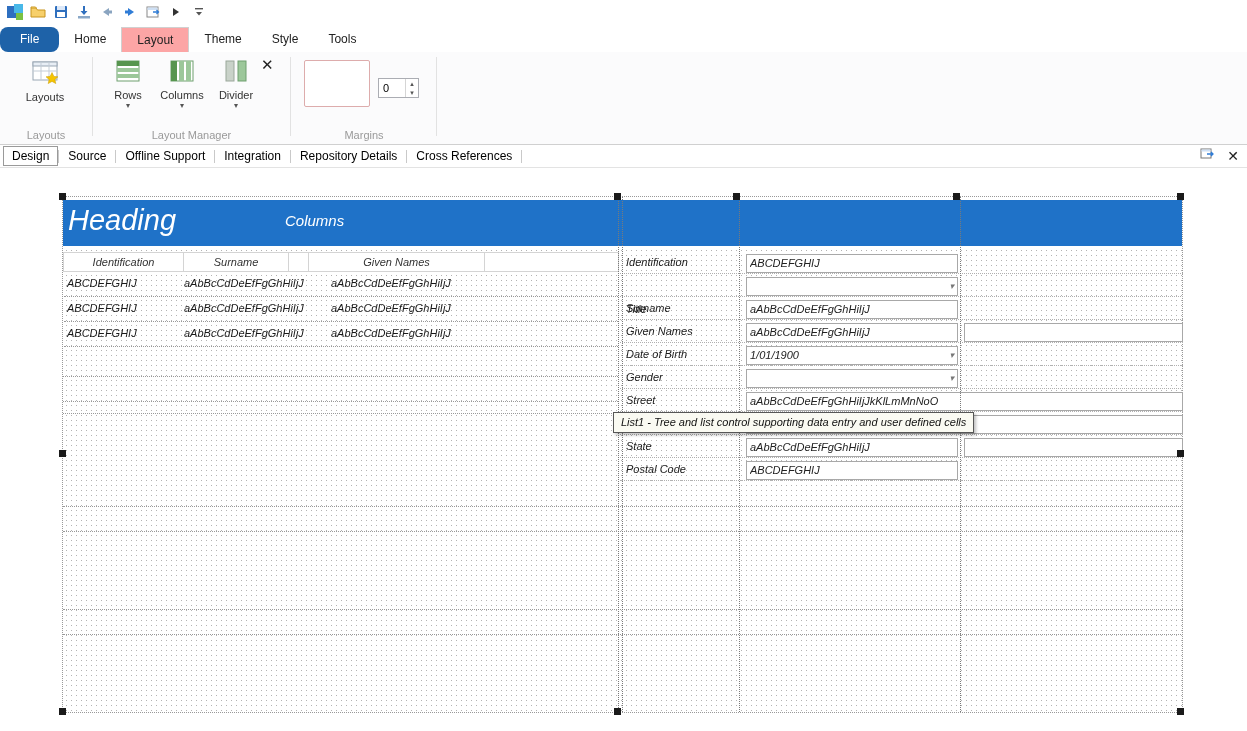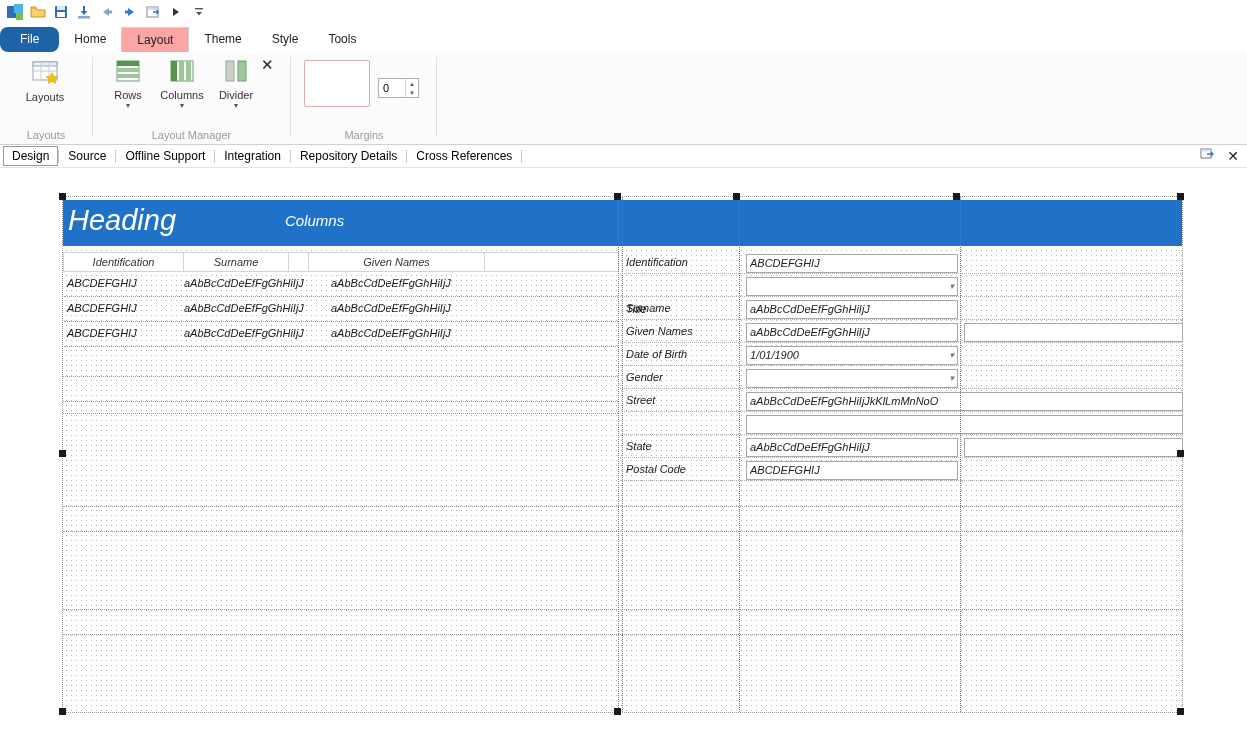--- a/index.html
+++ b/index.html
@@ -344,20 +344,21 @@
     </div>
     <div class="tb" style="top:241px; left:901px; width:219px;">
         <span class="val"></span>
       </div>
 
     <div class="flabel" style="top:264px;">Postal Code</div>
     <div class="tb" style="top:264px; left:683px; width:212px;">
       <span class="val">ABCDEFGHIJ</span>
     </div>
 
+    <div class="tooltip">List1 - Tree and list control supporting data entry and user defined cells</div>
 
     <div class="handle" style="left:-4px; top:-4px;"></div>
     <div class="handle" style="left:551px; top:-4px;"></div>
     <div class="handle" style="left:670px; top:-4px;"></div>
     <div class="handle" style="left:890px; top:-4px;"></div>
     <div class="handle" style="left:1114px; top:-4px;"></div>
     <div class="handle" style="left:-4px; top:253px;"></div>
     <div class="handle" style="left:1114px; top:253px;"></div>
     <div class="handle" style="left:-4px; top:511px;"></div>
     <div class="handle" style="left:551px; top:511px;"></div>

